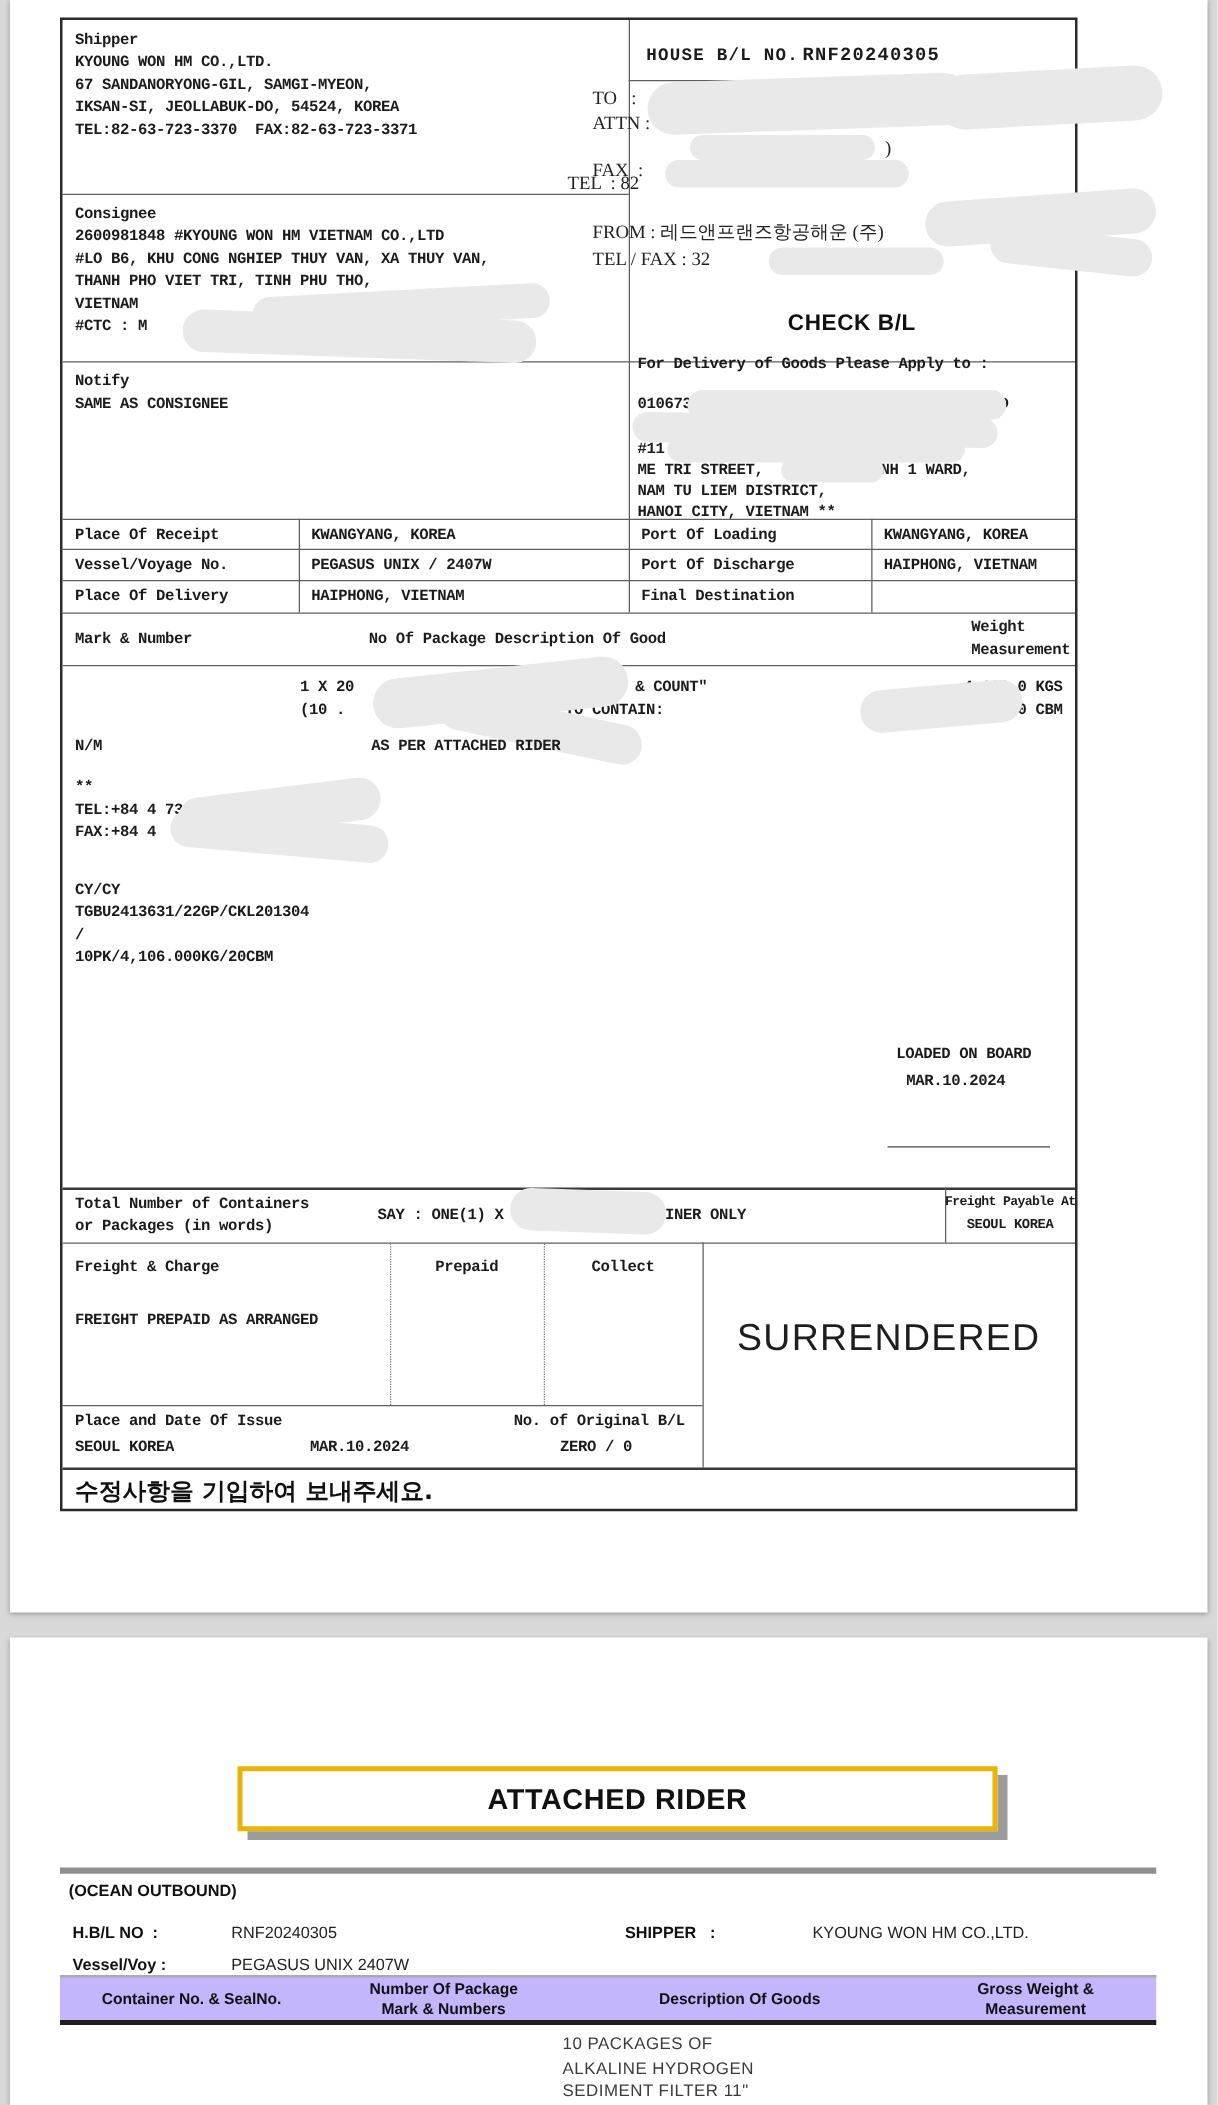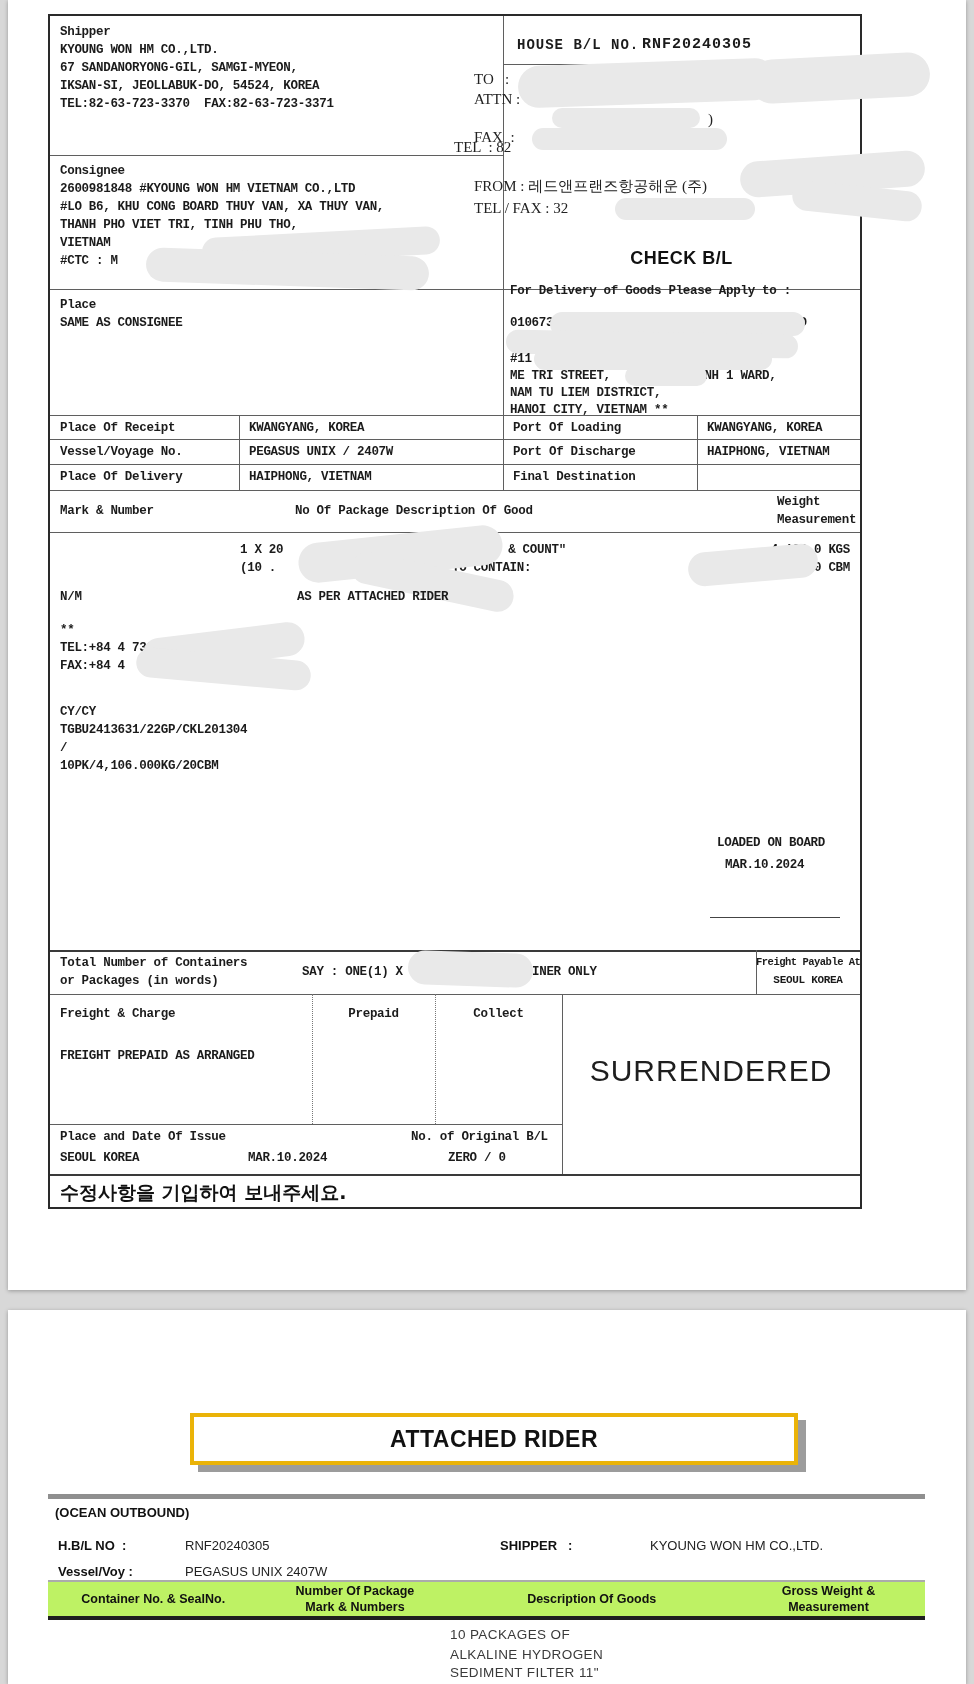--- a/index.html
+++ b/index.html
@@ -14,21 +14,21 @@
   .vl{position:absolute;background:#5f5f5f;width:1px;}
   .dot{position:absolute;width:0;border-left:1px dotted #777;}
   .blob{position:absolute;background:#e9e9e9;border-radius:22px;}
   .ctr{text-align:center;}
   .checkbl{position:absolute;left:453px;width:357px;top:232px;text-align:center;font-weight:bold;font-size:18px;color:#101010;letter-spacing:0.5px;}
   .stamp{position:absolute;left:512px;top:978px;width:298px;height:180px;text-align:center;font-size:30px;color:#1e1e1e;font-weight:500;letter-spacing:1px;padding-top:60px;box-sizing:border-box;}
   .kfoot{position:absolute;left:10px;top:1164px;font-size:19px;font-weight:bold;color:#111;font-family:"DejaVu Sans","Liberation Sans",sans-serif;}
   .riderbox{position:absolute;left:182px;top:103px;width:600px;height:44px;border:4px solid #eab308;box-shadow:8px 7px 0 #9c9c9c;background:#fff;text-align:center;line-height:44px;font-weight:bold;font-size:23px;letter-spacing:0.5px;color:#111;}
   .bar{position:absolute;left:40px;top:184px;width:877px;height:5px;background:#8f8f8f;}
   .thick{position:absolute;left:40px;top:306px;width:877px;height:4px;background:#1f1f1f;}
-  .band{position:absolute;left:40px;top:270px;width:877px;height:36px;background:#bef264;border-top:2px solid #ababab;display:flex;align-items:center;box-sizing:border-box;}
+  .band{position:absolute;left:40px;top:270px;width:877px;height:36px;background:#c4b5fd;border-top:2px solid #ababab;display:flex;align-items:center;box-sizing:border-box;}
   .band .c{font-weight:bold;font-size:12.5px;color:#111;text-align:center;line-height:1.3;}
   .p2lab{position:absolute;font-weight:bold;font-size:13px;color:#111;white-space:pre;}
   .p2val{position:absolute;font-size:13px;color:#222;white-space:pre;font-family:"Liberation Sans",sans-serif;}
   .goodsline{position:absolute;left:442px;font-size:13.5px;color:#3a3a3a;letter-spacing:0.4px;white-space:pre;line-height:1;}
 </style>
 </head>
 <body>
 
 <div class="page" id="page1">
   <div class="doc">
@@ -67,36 +67,36 @@
     <span class="s" style="left:404px;top:96px;margin-top:28px;">TEL  : 82</span>
     <span class="s" style="left:424px;top:114px;">FAX  :</span>
     <div class="blob" style="left:468px;top:46px;width:258px;height:42px;transform:rotate(-2deg);"></div>
     <div class="blob" style="left:700px;top:40px;width:180px;height:44px;transform:rotate(-3deg);"></div>
     <span class="s" style="left:658px;top:96px;">)</span>
     <div class="blob" style="left:502px;top:92px;width:148px;height:20px;"></div>
     <div class="blob" style="left:482px;top:112px;width:195px;height:22px;"></div>
 
     <span class="m" style="left:10px;top:149px;">Consignee</span>
     <span class="m" style="left:10px;top:167px;">2600981848 #KYOUNG WON HM VIETNAM CO.,LTD</span>
-    <span class="m" style="left:10px;top:185px;">#LO B6, KHU CONG BOARD THUY VAN, XA THUY VAN,</span>
+    <span class="m" style="left:10px;top:185px;">#LO B6, KHU CONG NGHIEP THUY VAN, XA THUY VAN,</span>
     <span class="m" style="left:10px;top:203px;">THANH PHO VIET TRI, TINH PHU THO,</span>
     <span class="m" style="left:10px;top:221px;">VIETNAM</span>
     <span class="m" style="left:10px;top:239px;">#CTC : M</span>
     <div class="blob" style="left:152px;top:216px;width:238px;height:28px;transform:rotate(-3deg);"></div>
     <div class="blob" style="left:96px;top:236px;width:283px;height:34px;transform:rotate(2deg);"></div>
 
     <span class="s" style="left:424px;top:163px;">FROM : 레드앤프랜즈항공해운 (주)</span>
     <span class="s" style="left:424px;top:185px;">TEL / FAX : 32</span>
     <div class="blob" style="left:690px;top:140px;width:185px;height:36px;transform:rotate(-4deg);"></div>
     <div class="blob" style="left:742px;top:170px;width:130px;height:30px;transform:rotate(6deg);"></div>
     <div class="blob" style="left:565px;top:182px;width:140px;height:22px;"></div>
 
     <div class="checkbl">CHECK B/L</div>
 
-    <span class="m" style="left:10px;top:283px;">Place</span>
+    <span class="m" style="left:10px;top:283px;">Notify</span>
     <span class="m" style="left:10px;top:301px;">SAME AS CONSIGNEE</span>
 
     <span class="m" style="left:460px;top:269px;">For Delivery of Goods Please Apply to :</span>
     <span class="m" style="left:460px;top:301px;">0106731</span>
     <span class="m" style="left:728px;top:301px;">.LTD</span>
     <div class="blob" style="left:500px;top:296px;width:255px;height:24px;"></div>
     <div class="blob" style="left:456px;top:316px;width:292px;height:24px;transform:rotate(1deg);"></div>
     <span class="m" style="left:460px;top:337px;">#11</span>
     <div class="blob" style="left:484px;top:332px;width:238px;height:22px;"></div>
     <span class="m" style="left:460px;top:354px;">ME TRI STREET,</span>

